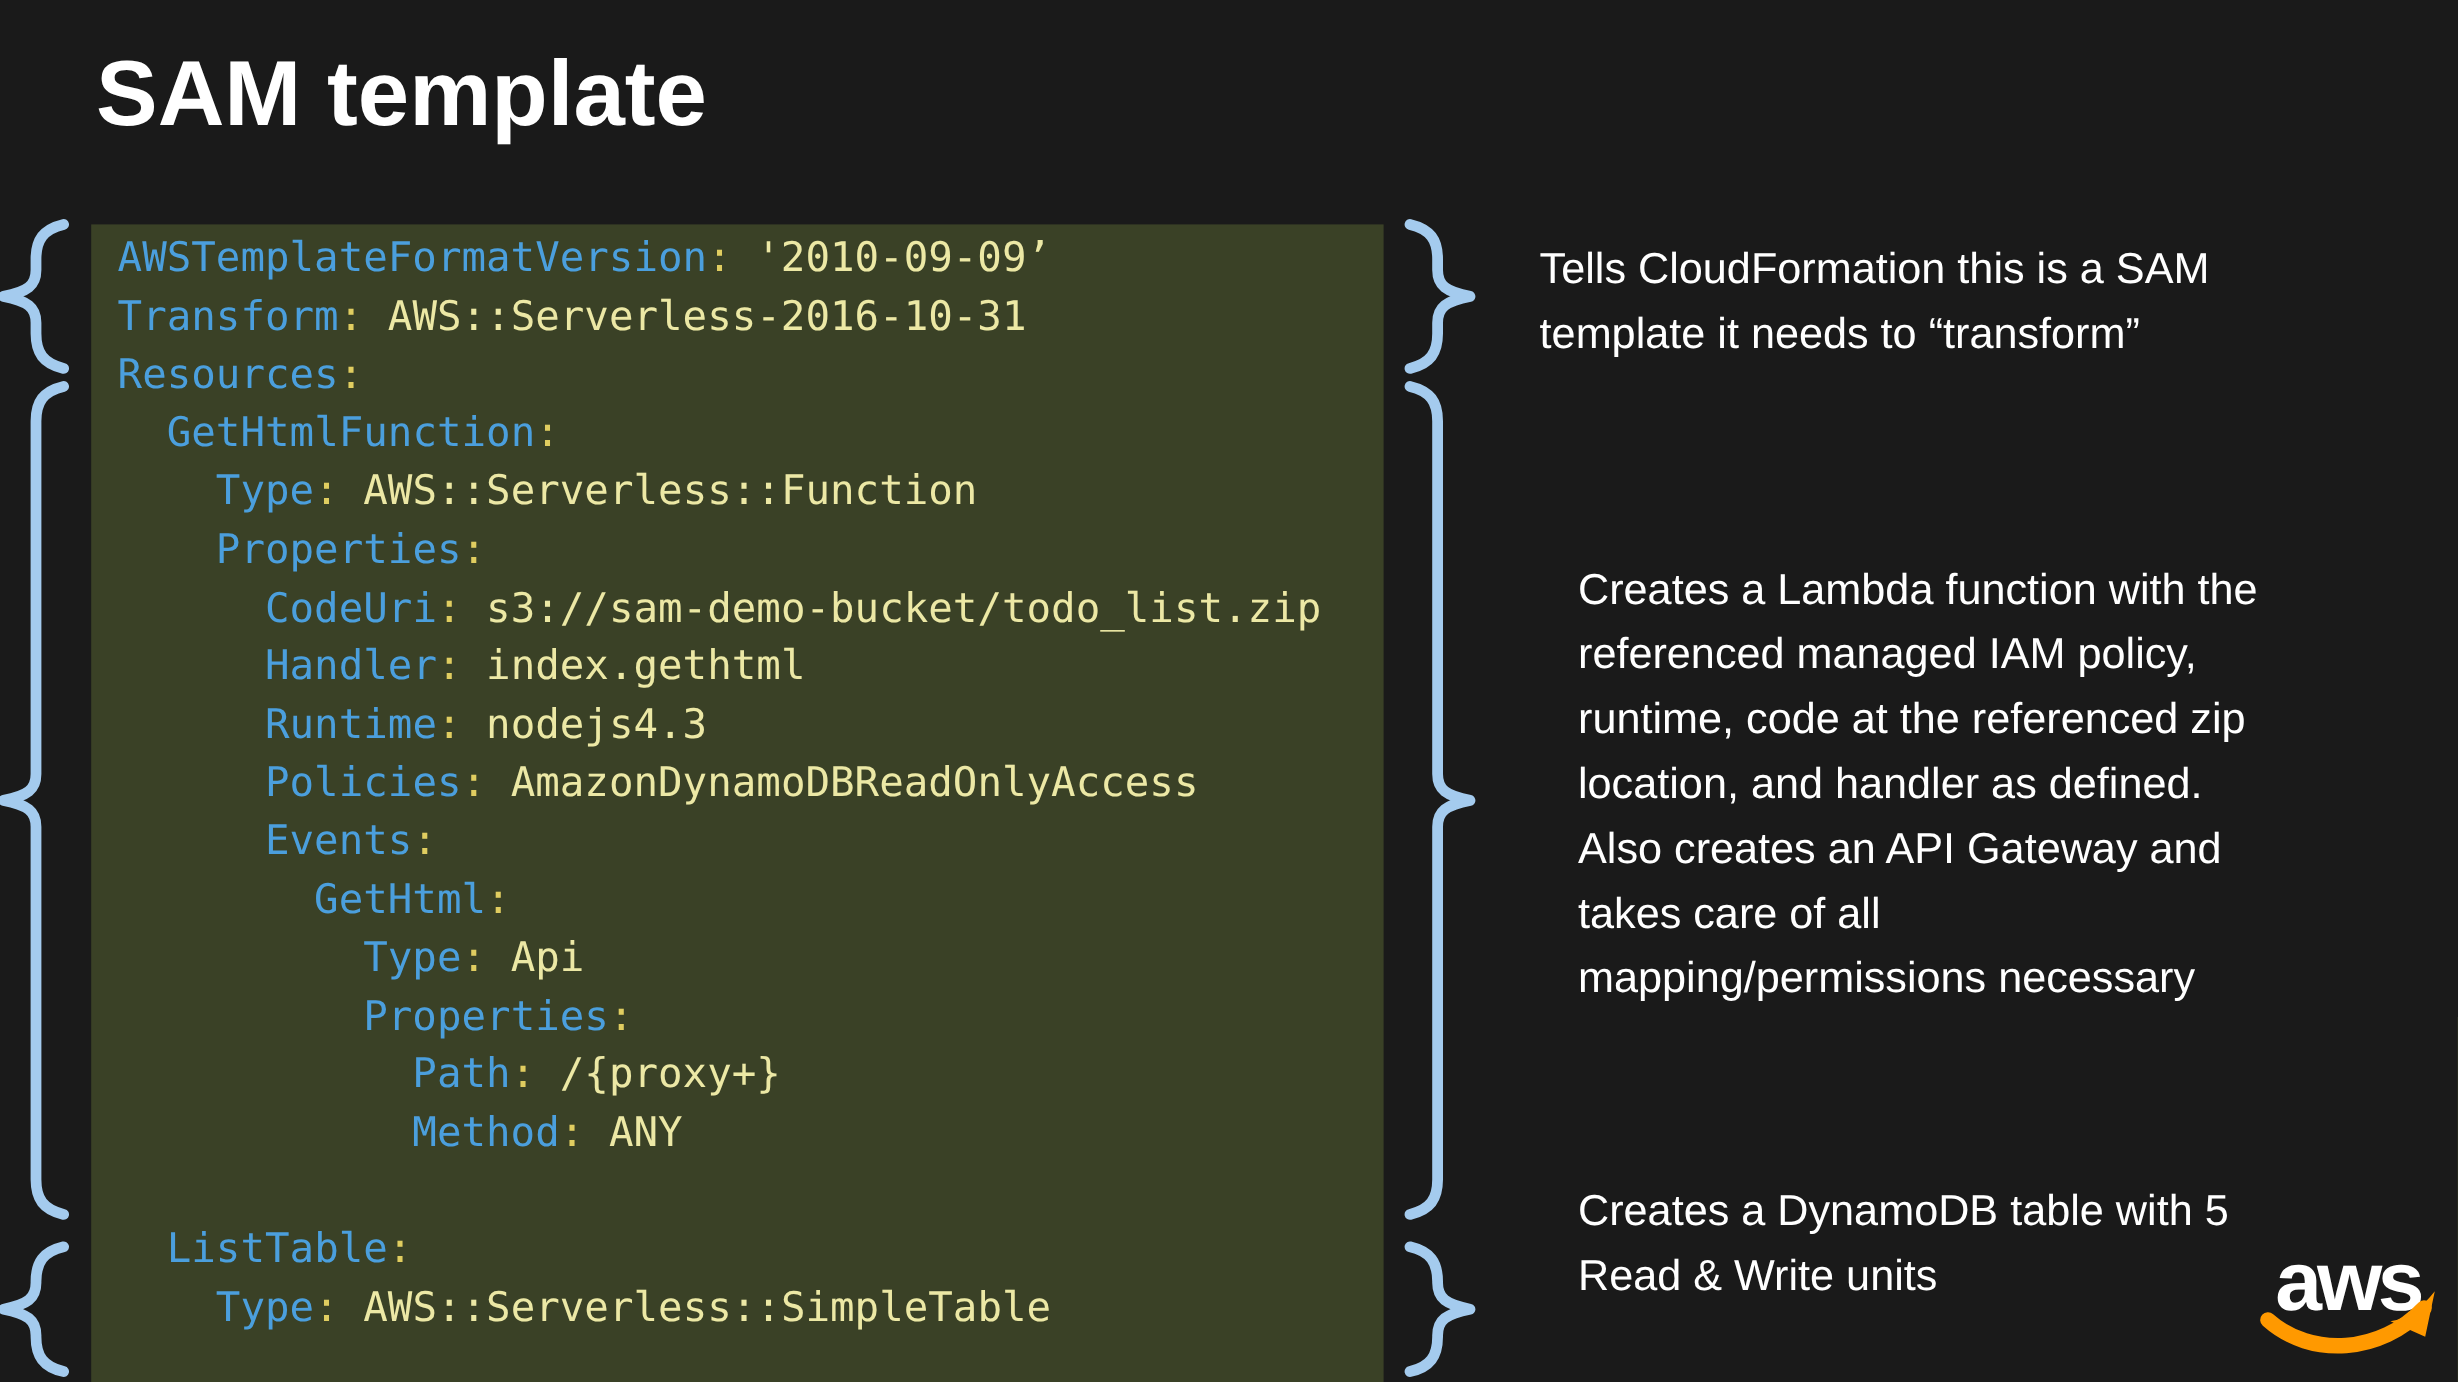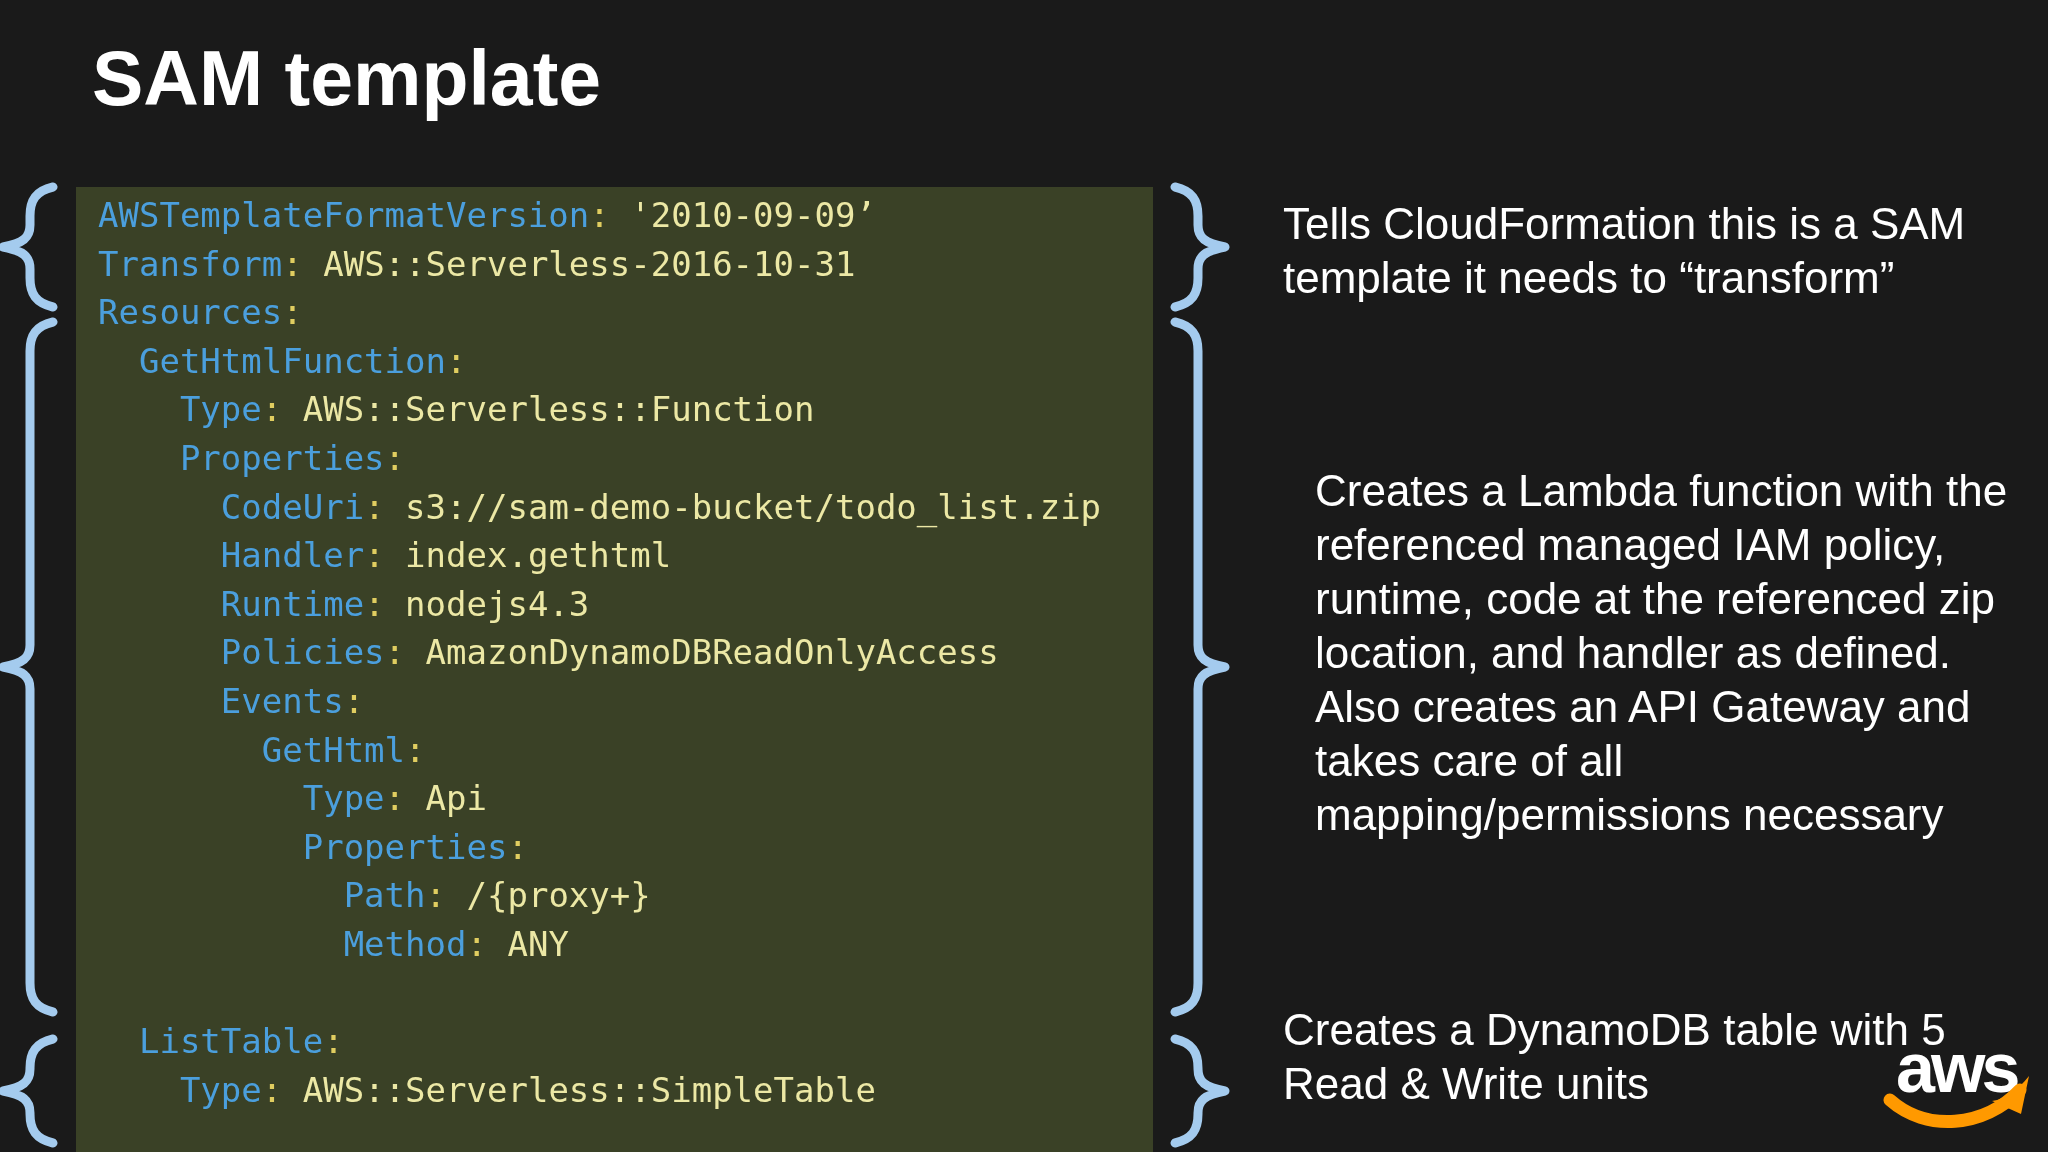--- a/index.html
+++ b/index.html
@@ -2,45 +2,45 @@
 <html><head>
 <meta charset="utf-8">
 <style>
   html,body{margin:0;padding:0;}
   body{
     width:2048px;height:1152px;overflow:hidden;position:relative;
     background:#1a1a1a;
     font-family:"Liberation Sans", sans-serif;
   }
   .title{
-    position:absolute;left:92px;top:40px;margin:0;
+    position:absolute;left:80px;top:40px;margin:0;
     font-size:77px;font-weight:bold;color:#ffffff;line-height:1;
     letter-spacing:0;
   }
   .code-block{
     position:absolute;left:76px;top:187px;width:1077px;height:1122px;
     background:var(--code-bg,#3a4126);
   }
   .code-block pre{
     margin:0;padding:4px 0 0 22px;
     font-family:"DejaVu Sans Mono", monospace;
     font-size:34px;line-height:48.6px;
     color:var(--val,#ece8a5);
   }
   .k{color:var(--key,#4b9fdd);}
   .c{color:var(--colon,#e0cd60);}
   .v{color:var(--val,#ece8a5);}
   .ann{
     position:absolute;left:1283px;z-index:2;
-    font-size:44px;line-height:54px;color:#ffffff;
+    font-size:36px;line-height:54px;color:#ffffff;
     white-space:nowrap;
   }
   #ann-0{top:197px;}
   #ann-1{top:464px;margin-left:32px;}
-  #ann-2{top:1003px;}
+  #ann-2{top:982px;margin-left:32px;}
   .brace{position:absolute;width:64px;z-index:1;overflow:visible;}
   .brace path{stroke:var(--brace,#a4cbee);stroke-width:9;fill:none;stroke-linecap:round;stroke-linejoin:round;}
   #br-l1{left:-6px;top:183px;height:128px;}
   #br-l2{left:-6px;top:318px;height:698px;}
   #br-l3{left:-6px;top:1035px;height:112px;}
   #br-r1{left:1170px;top:183px;height:128px;}
   #br-r2{left:1170px;top:318px;height:698px;}
   #br-r3{left:1170px;top:1035px;height:112px;}
   .aws-logo{position:absolute;left:1882px;top:1036px;width:152px;height:104px;z-index:1;text-align:right;}
 </style>

